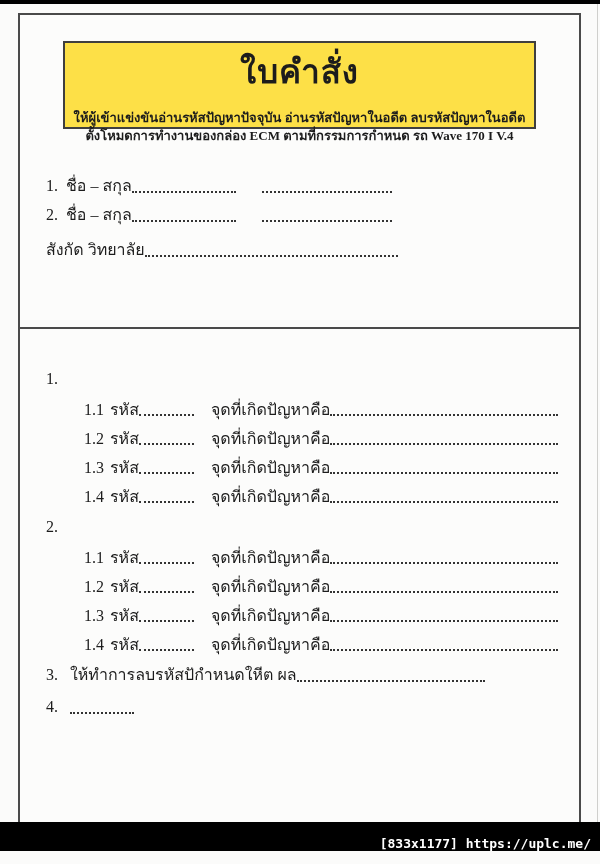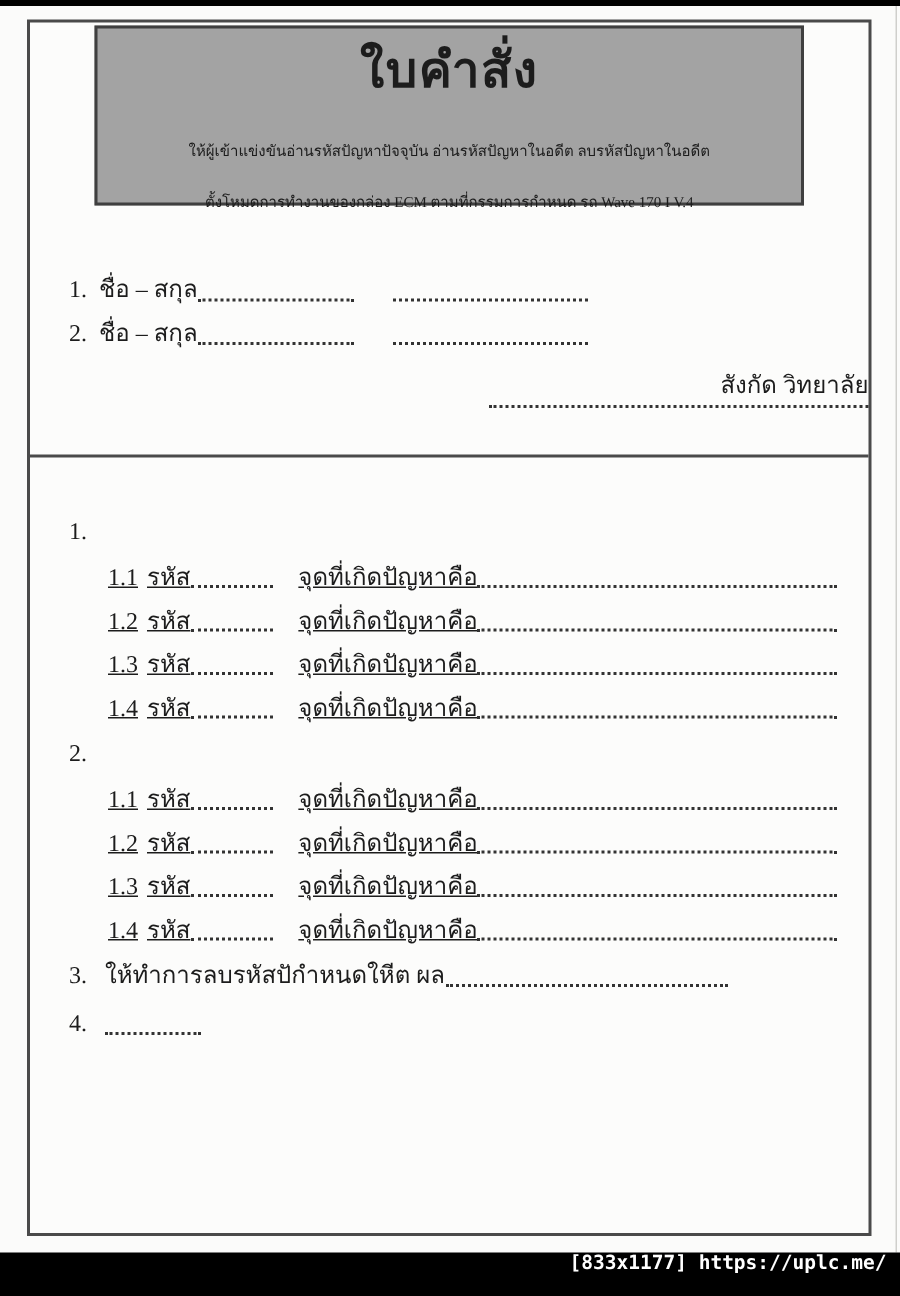--- a/index.html
+++ b/index.html
@@ -23,44 +23,44 @@
     border:2px solid #4a4a4a;
     box-sizing:border-box;
     background:#fcfcfb;
   }
   .upper {
     height:288px;
     border-bottom:2px solid #4a4a4a;
     box-sizing:border-box;
   }
   .title-box {
-    width:473px; height:120px;
-    margin:2px auto 0;
+    width:473px; height:88px;
+    margin:26px auto 0;
     border:2px solid #3f3f3f;
     box-sizing:border-box;
-    background:#a3a3a3;
+    background:#fde047;
     text-align:center;
   }
   .doc-title {
     font-size:33px; font-weight:bold;
     line-height:46px; padding-top:6px;
     letter-spacing:1px;
   }
   .doc-sub {
-    font-size:10px; font-weight:normal; line-height:34px;
+    font-size:13px; font-weight:bold; line-height:18px;
   }
   .doc-sub.first { margin-top:14px; }
 
   .p-section { padding-left:26px; font-size:16px; }
   .p-row {
     display:flex; align-items:flex-end; line-height:20px;
   }
   .p-row.r1 { margin-top:47px; }
   .p-row.r2 { margin-top:9px; }
-  .p-row.affil { margin-top:15px;flex-direction:column; }
+  .p-row.affil { margin-top:15px; }
   .p-num { width:20px; }
 
   .blank {
     display:inline-block;
     border-bottom:2px dotted #333;
     height:2px;
     align-self:flex-end;
     margin-bottom:3px;
   }
   .name-blank-1 { width:104px; }
@@ -72,39 +72,38 @@
     font-size:16px;
     box-sizing:border-box;
   }
   .task-heading {
     display:flex; line-height:20px; margin-bottom:12px;
   }
   .task-heading.second { margin-top:4px; }
   .task-num { width:24px; flex:none; }
   .sub-row {
     display:flex; align-items:center;
-    margin-left:26px; margin-bottom:11px;
+    margin-left:38px; margin-bottom:11px;
     line-height:18px;
-    text-decoration:underline;
   }
   .sub-num { margin-right:6px; }
   .code-blank { width:55px; }
   .point-label { margin-left:17px; }
   .fill-blank { flex:1; }
   .final-row {
     display:flex; align-items:flex-end;
     line-height:20px; margin-bottom:12px;
   }
   .result-blank { width:188px; }
   .mode-blank { width:64px; }
 
   .footer-bar {
-    position:absolute; left:0; bottom:0;
+    position:absolute; left:0; bottom:13px;
     width:600px; height:29px; background:#000;
-    display:flex; align-items:flex-start; justify-content:flex-end;
+    display:flex; align-items:flex-end; justify-content:flex-end;
     padding-right:9px; box-sizing:border-box;
   }
   .footer-text {
     color:#fff;
     font-family:"DejaVu Sans Mono",monospace;
     font-size:13px; font-weight:bold;
   }
 </style>
 </head>
 <body>

